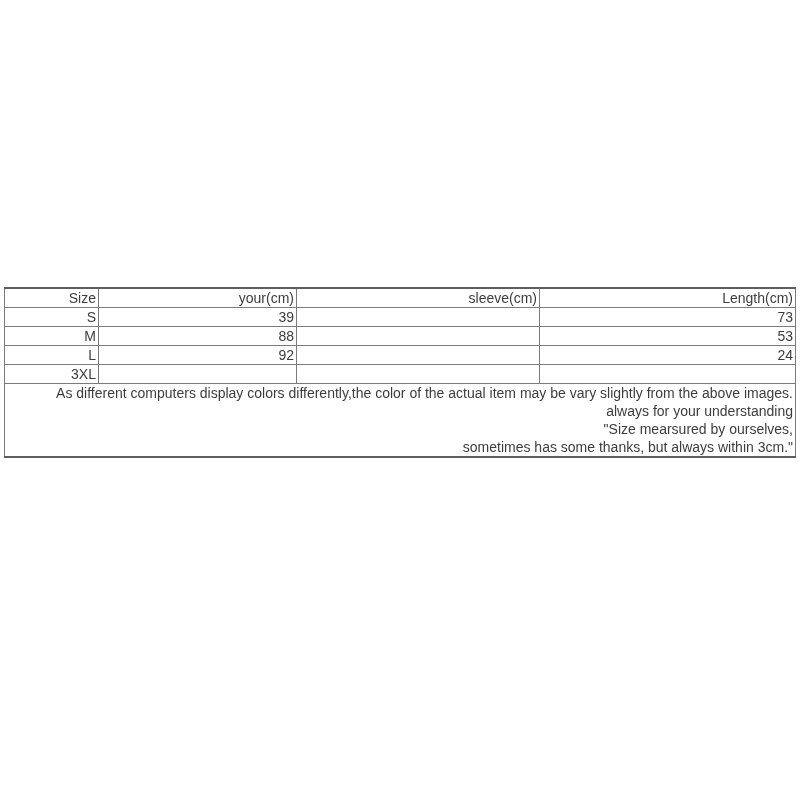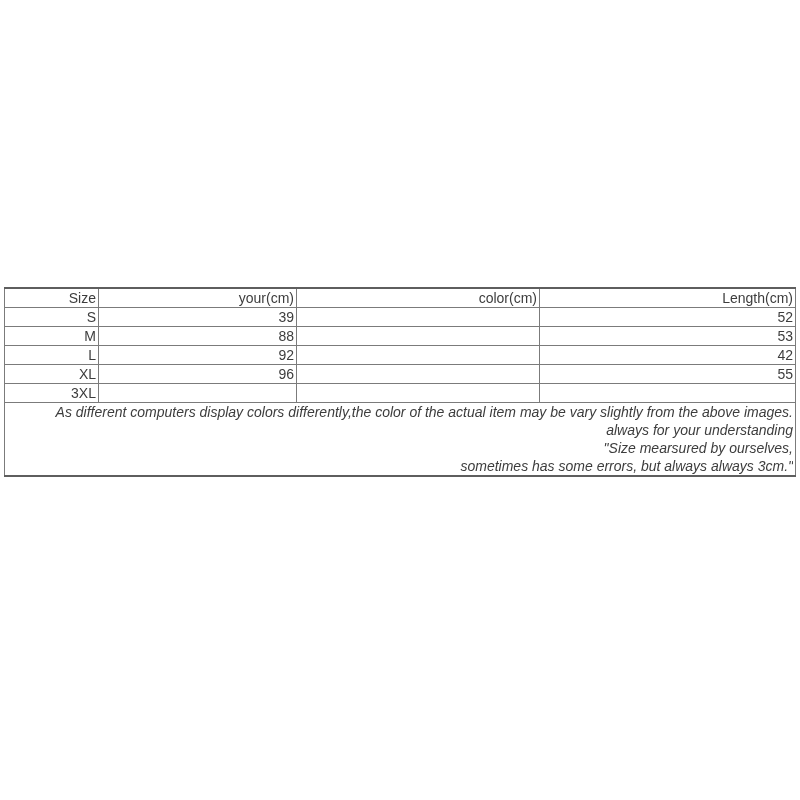--- a/index.html
+++ b/index.html
@@ -47,76 +47,69 @@
   .col-sleeve { width: 243px; }
   .col-length { width: 256px; }
   td.notes-cell {
     height: auto;
     line-height: 19px;
     padding: 1px 2px 1px 3px;
   }
   .note-line {
     white-space: nowrap;
     overflow: hidden;
-    font-style: italic;
   }
 </style>
 </head>
 <body>
 
 <div class="chart-wrap">
   <table class="size-chart">
     <colgroup>
       <col class="col-size">
         <col class="col-bust">
         <col class="col-sleeve">
         <col class="col-length">
     </colgroup>
     <thead>
       <tr>
         <th>Size</th>
         <th>your(cm)</th>
-        <th>color(cm)</th>
+        <th>sleeve(cm)</th>
         <th>Length(cm)</th>
       </tr>
     </thead>
     <tbody>
       <tr>
         <td>S</td>
         <td>39</td>
         <td></td>
-        <td>52</td>
+        <td>73</td>
       </tr>
       <tr>
         <td>M</td>
         <td>88</td>
         <td></td>
         <td>53</td>
       </tr>
       <tr>
         <td>L</td>
         <td>92</td>
         <td></td>
-        <td>42</td>
-      </tr>
-      <tr>
-        <td>XL</td>
-        <td>96</td>
-        <td></td>
-        <td>55</td>
+        <td>24</td>
       </tr>
       <tr>
         <td>3XL</td>
         <td></td>
         <td></td>
         <td></td>
       </tr>
       <tr>
         <td class="notes-cell" colspan="4">
           <div class="note-line">As different computers display colors differently,the color of the actual item may be vary slightly from the above images.</div>
           <div class="note-line">always for your understanding</div>
           <div class="note-line">"Size mearsured by ourselves,</div>
-          <div class="note-line">sometimes has some errors, but always always 3cm."</div>
+          <div class="note-line">sometimes has some thanks, but always within 3cm."</div>
         </td>
       </tr>
     </tbody>
   </table>
 </div>
 
 </body></html>

